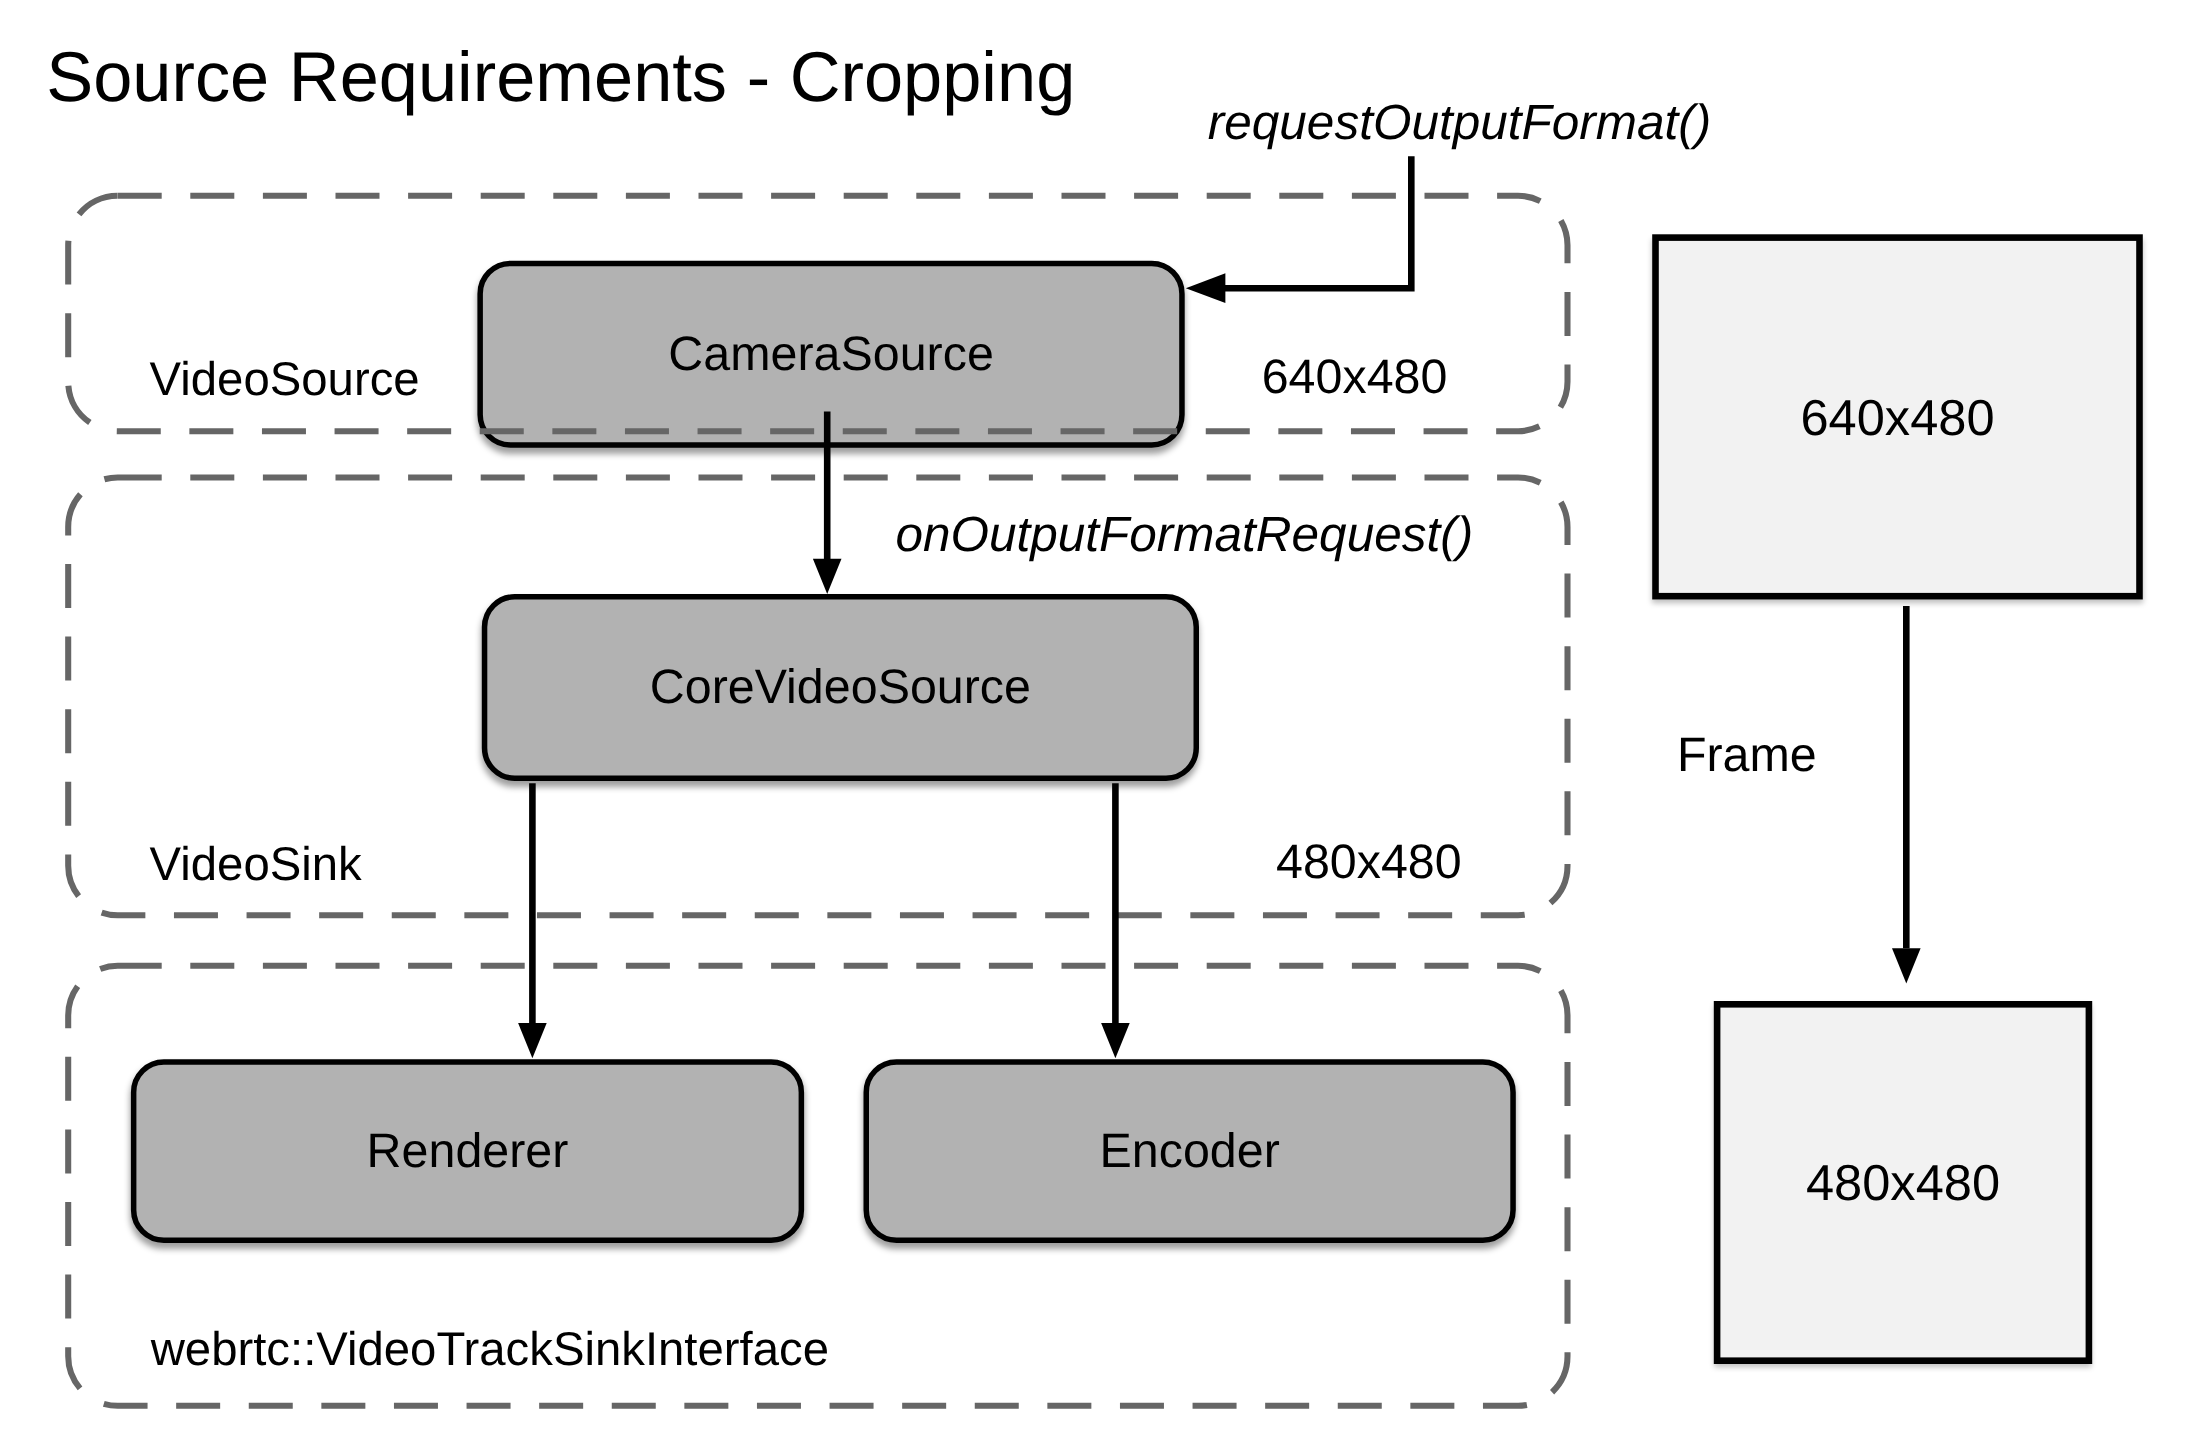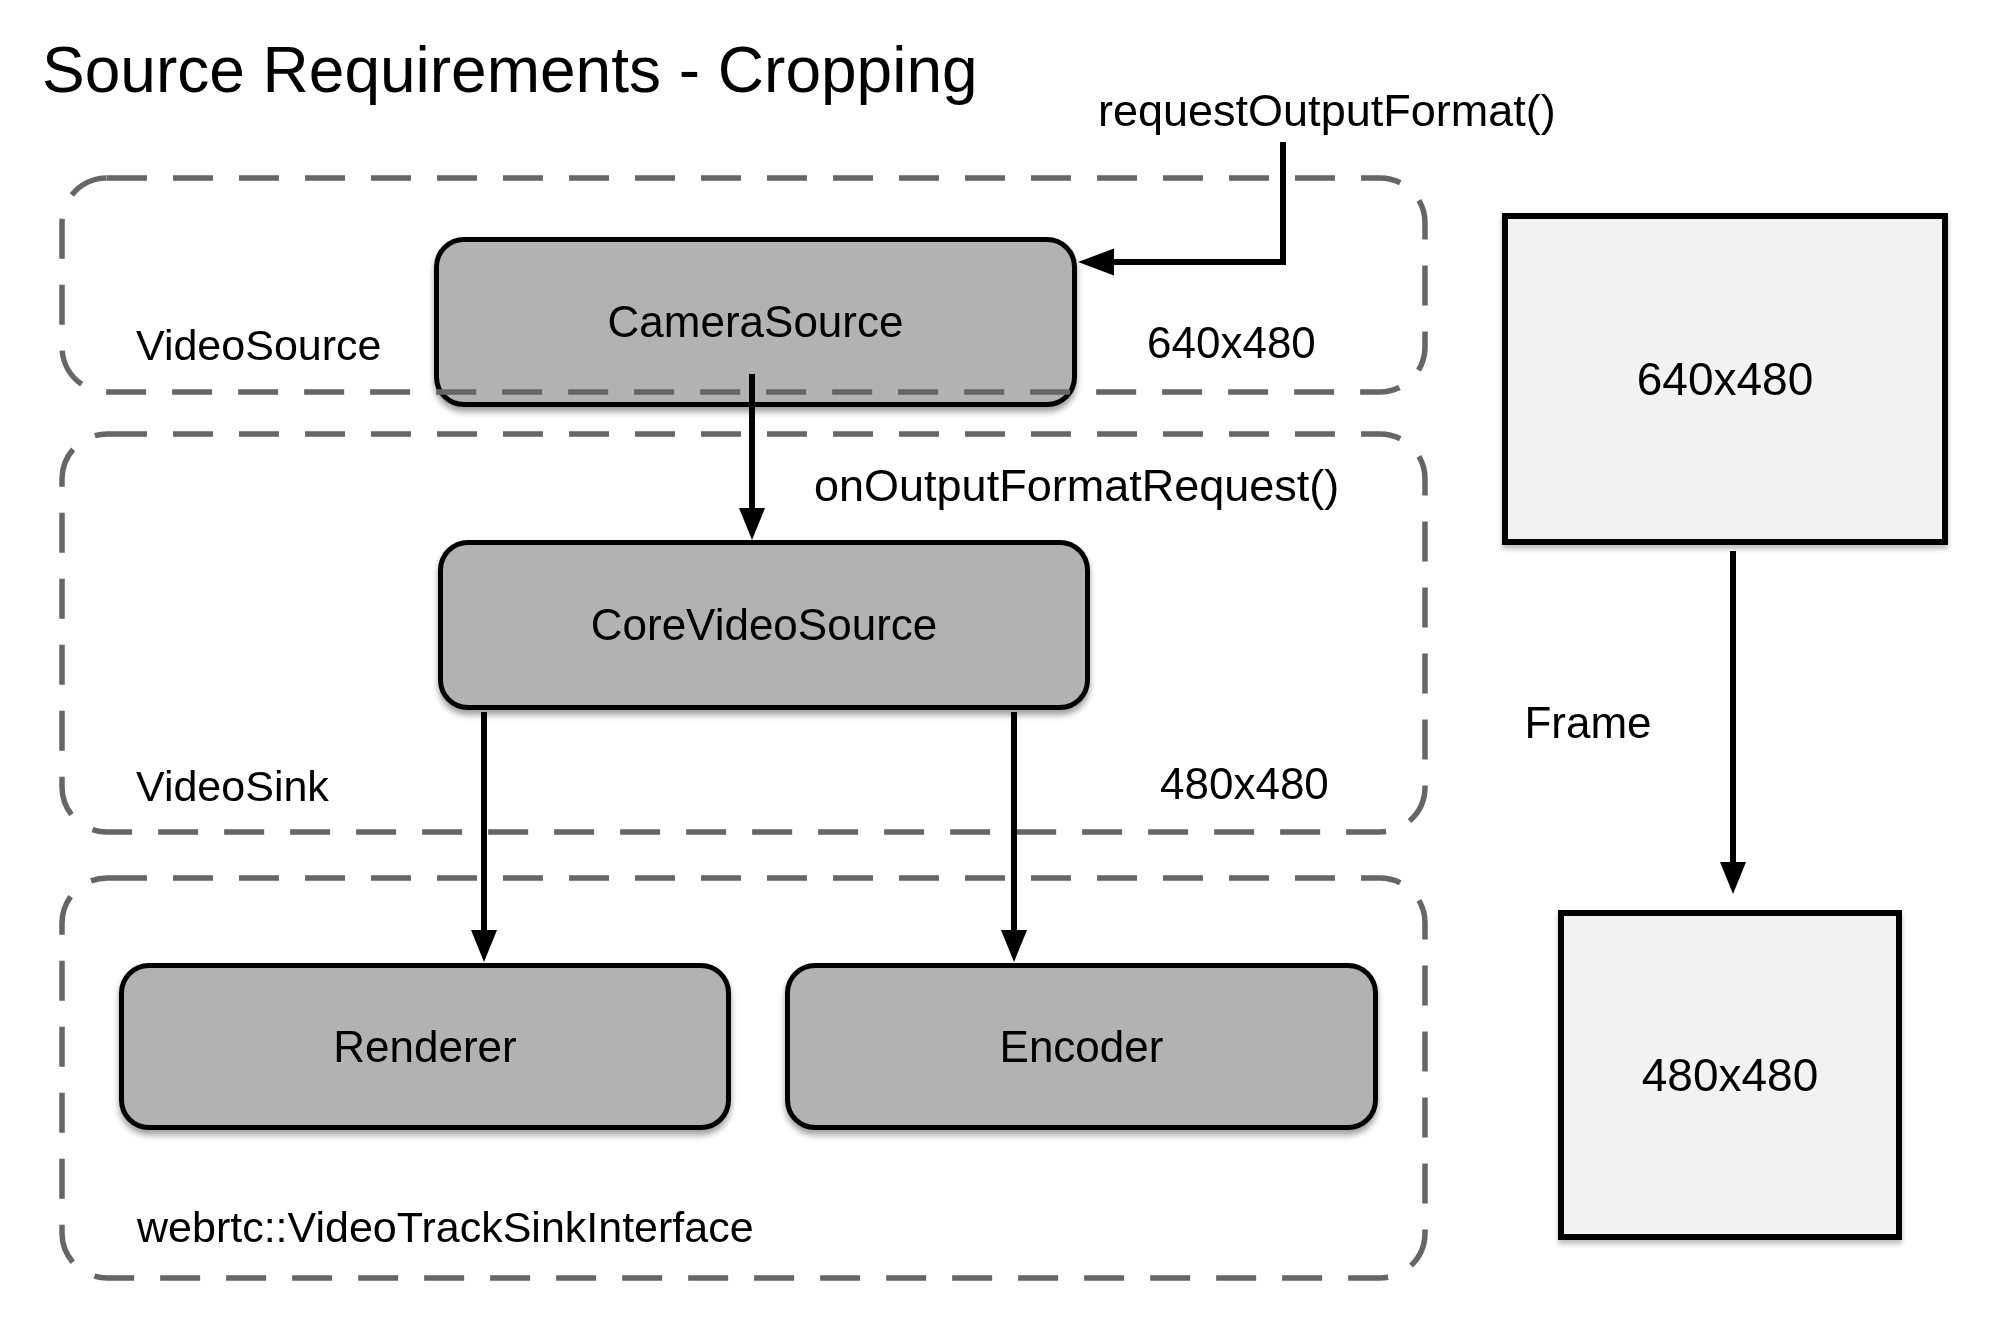--- a/index.html
+++ b/index.html
@@ -18,20 +18,21 @@
     font-size: 64px;
     line-height: 1;
     white-space: nowrap;
     z-index: 4;
   }
   .annotation {
     font-size: 45px;
     line-height: 1;
     white-space: nowrap;
     z-index: 4;
+    font-style: italic;
   }
   .ann-request { left: 1098px; top: 88px; }
   .ann-onrequest { left: 814px; top: 463px; }
   .group-label {
     font-size: 43px;
     line-height: 1;
     white-space: nowrap;
     z-index: 4;
   }
   .gl-videosource { left: 136px; top: 324px; }
@@ -73,21 +74,20 @@
     z-index: 2;
   }
   .frame-640 { left: 1502px; top: 213px; width: 446px; height: 332px; }
   .frame-480 { left: 1558px; top: 910px; width: 344px; height: 330px; }
   .frame-adaptation {
     left: 1478px; top: 660px; width: 220px;
     text-align: center;
     font-size: 44px;
     line-height: 1.22;
     z-index: 4;
-    margin-top: 36px;
   }
   .connector-layer {
     left: 0; top: 0;
     width: 2004px; height: 1320px;
     z-index: 3;
     pointer-events: none;
   }
 </style>
 </head>
 <body>

